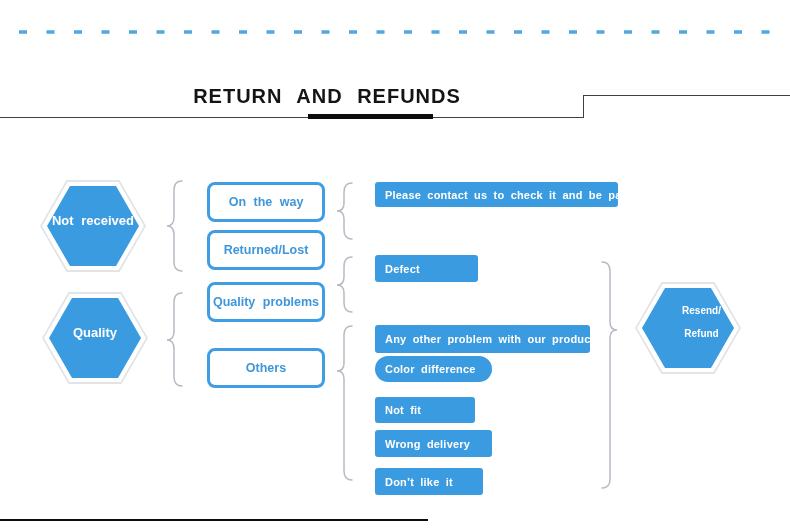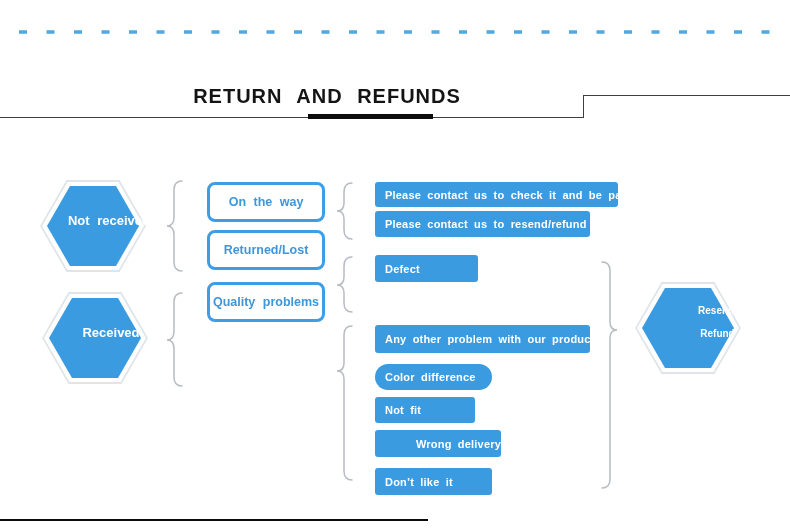--- a/index.html
+++ b/index.html
@@ -17,21 +17,21 @@
   
   .hex{position:absolute;}
   .hex-layer{
     position:absolute;
     clip-path:polygon(25% 0%,75% 0%,100% 50%,75% 100%,25% 100%,0% 50%);
   }
   .hex-l1{left:0;top:0;width:106px;height:92px;background:#e1e4e8;}
   .hex-l2{left:2px;top:2px;width:102px;height:88px;background:#ffffff;}
   .hex-l3{left:7px;top:6px;width:92px;height:80px;background:#3b9be0;}
   .hex-label{
-    position:absolute;left:16px;top:0;width:106px;height:80px;
+    position:absolute;left:0;top:0;width:106px;height:80px;
     display:flex;align-items:center;justify-content:center;
     color:#fff;font-size:13px;font-weight:700;word-spacing:4px;text-align:center;
   }
   .hex-label.two-line{
     flex-direction:column;align-items:center;justify-content:center;
     padding-left:27px;box-sizing:border-box;line-height:23px;font-size:10px;
   }
   
   .cat-box{
     position:absolute;left:207px;width:118px;height:40px;box-sizing:border-box;
@@ -67,21 +67,21 @@
     <div class="hex-layer hex-l1"></div>
     <div class="hex-layer hex-l2"></div>
     <div class="hex-layer hex-l3"></div>
     <div class="hex-label">Not received</div>
   </div>
 
   <div class="hex" style="left:42px;top:292px;">
     <div class="hex-layer hex-l1"></div>
     <div class="hex-layer hex-l2"></div>
     <div class="hex-layer hex-l3"></div>
-    <div class="hex-label">Received</div>
+    <div class="hex-label">Quality</div>
   </div>
 
   <div class="hex" style="left:635px;top:282px;">
     <div class="hex-layer hex-l1"></div>
     <div class="hex-layer hex-l2"></div>
     <div class="hex-layer hex-l3"></div>
     <div class="hex-label two-line">
       <span>Resend/</span>
       <span>Refund</span>
     </div>
@@ -89,43 +89,43 @@
 
   <div class="cat-box" style="top:182px;">
       <span>On the way</span>
     </div>
   <div class="cat-box" style="top:230px;">
       <span>Returned/Lost</span>
     </div>
   <div class="cat-box" style="top:282px;">
       <span>Quality problems</span>
     </div>
+  <div class="cat-box" style="top:348px;">
+      <span>Others</span>
+    </div>
 
   <div class="bar" style="top:182px;width:243px;height:25px;">
       <span>Please contact us to check it and be patient</span>
-    </div>
-  <div class="bar" style="top:211px;width:215px;height:26px;">
-      <span>Please contact us to resend/refund</span>
     </div>
   <div class="bar" style="top:255px;width:103px;height:27px;">
       <span>Defect</span>
     </div>
   <div class="bar" style="top:325px;width:215px;height:28px;">
       <span>Any other problem with our products</span>
     </div>
-  <div class="bar" style="top:364px;width:117px;height:26px;border-radius:13px;">
+  <div class="bar" style="top:356px;width:117px;height:26px;border-radius:13px;">
       <span>Color difference</span>
     </div>
   <div class="bar" style="top:397px;width:100px;height:26px;">
       <span>Not fit</span>
     </div>
-  <div class="bar" style="top:430px;width:126px;height:27px;justify-content:flex-end;">
+  <div class="bar" style="top:430px;width:117px;height:27px;">
       <span>Wrong delivery</span>
     </div>
-  <div class="bar" style="top:468px;width:117px;height:27px;">
+  <div class="bar" style="top:468px;width:108px;height:27px;">
       <span>Don’t like it</span>
     </div>
 
   <svg class="braces" width="790" height="528" viewBox="0 0 790 528">
     <g fill="none" stroke="#B6BCC3" stroke-width="1.5" stroke-linecap="round">
       <path d="M 182 181 Q 174 181 174 190 L 174 217 Q 174 226 167 226 Q 174 226 174 235 L 174 262 Q 174 271 182 271"></path>
       <path d="M 182 293 Q 174 293 174 302 L 174 331 Q 174 340 167 340 Q 174 340 174 349 L 174 377 Q 174 386 182 386"></path>
       <path d="M 352 183 Q 344 183 344 192 L 344 203 Q 344 211 337 211 Q 344 211 344 219 L 344 230 Q 344 239 352 239"></path>
       <path d="M 352 257 Q 344 257 344 266 L 344 277 Q 344 285 337 285 Q 344 285 344 293 L 344 303 Q 344 312 352 312"></path>
       <path d="M 352 326 Q 344 326 344 335 L 344 363 Q 344 371 337 371 Q 344 371 344 379 L 344 471 Q 344 480 352 480"></path>

